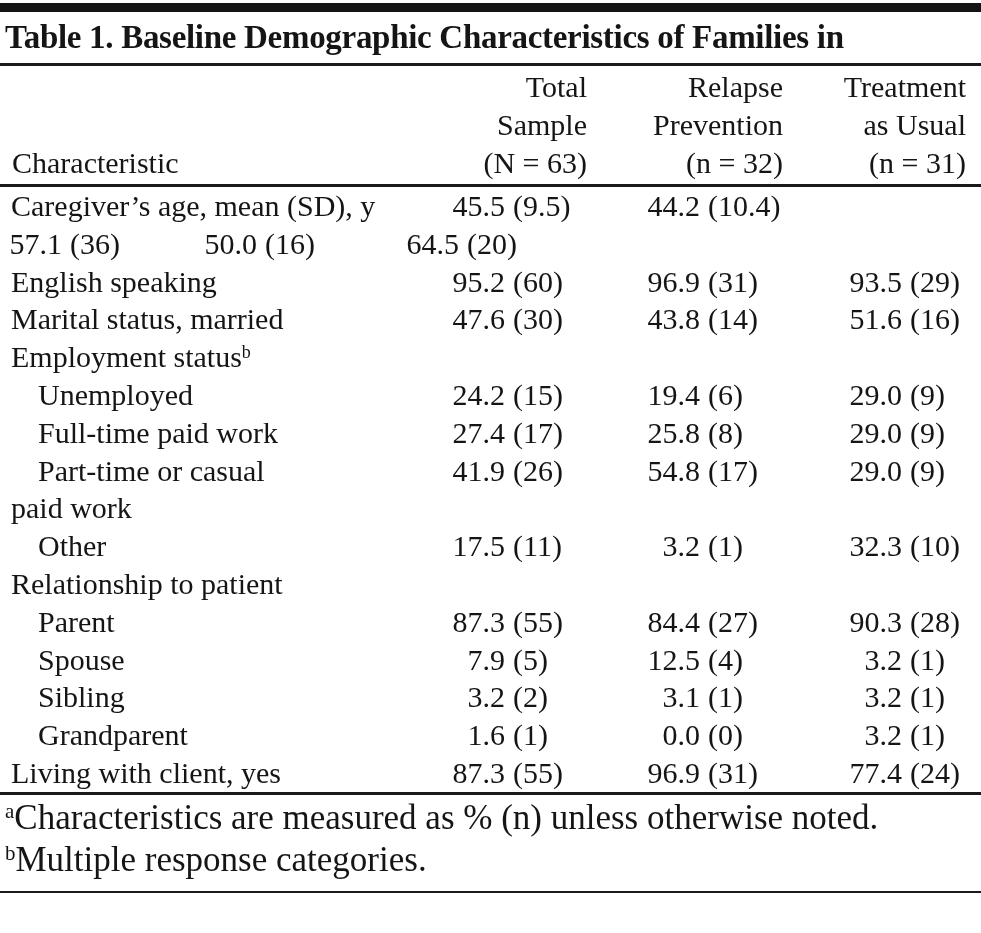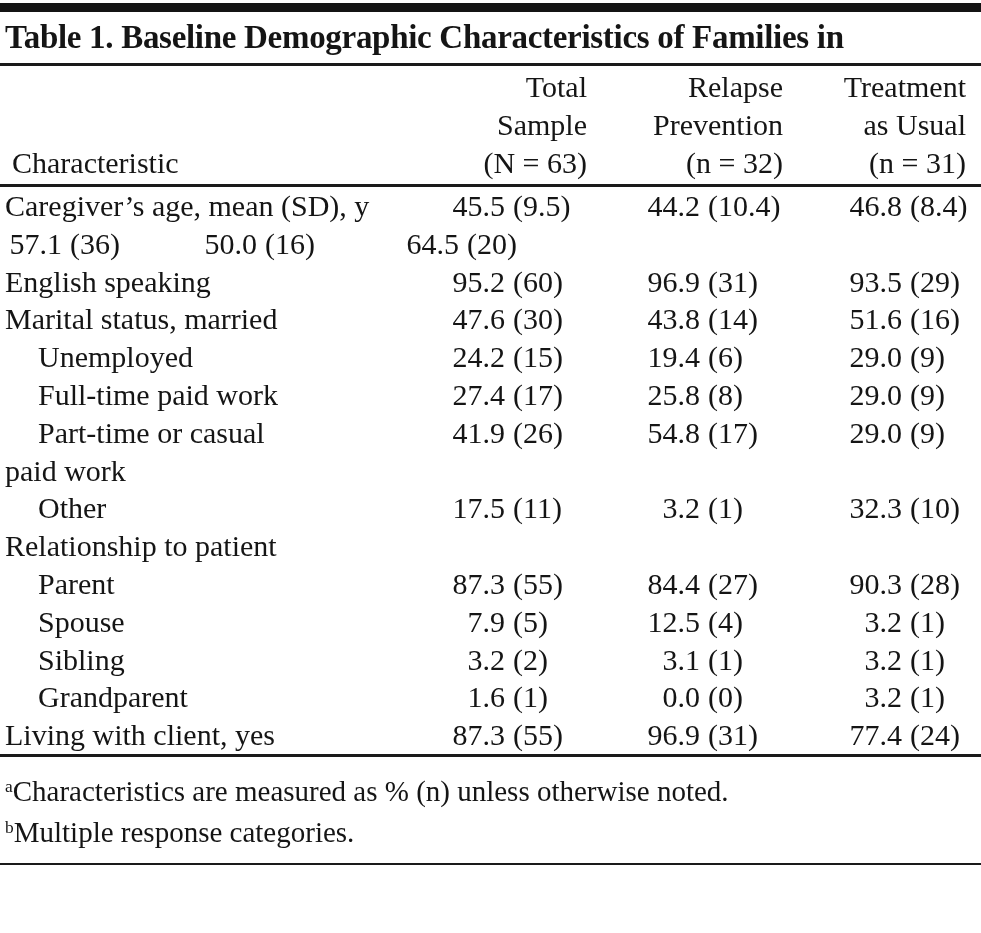--- a/index.html
+++ b/index.html
@@ -52,34 +52,34 @@
   .tbody { font-size: 30px; }
   .row {
     display: flex;
     height: 37.8px;
     line-height: 37.8px;
     white-space: nowrap;
   }
   .row .label {
     width: 443px;
     box-sizing: border-box;
-    padding-left: 5px;
+    padding-left: 11px;
   }
   .row .label.indent-1 { padding-left: 38px; }
   .row .label.indent-2 { }
   .cell { display: flex; box-sizing: border-box; align-items: flex-end; }
   .cell .num { width: 62px; text-align: right; }
   .cell .paren { margin-left: 8px; text-align: left; }
   .cell.c1 { width: 150px; }
   .cell.c2 { width: 155px; margin-left: 45px; }
   .cell.c3 { width: 140px; margin-left: 47px; }
 
   .footnotes {
-    padding: 16px 0 0 5px;
-    font-size: 29px;
+    padding: 4px 0 0 5px;
+    font-size: 35px;
     line-height: 37px;
   }
   .footnotes .fn { white-space: nowrap; }
   .footer-rule { margin-top: 8px; }
 </style>
 </head>
 <body>
 
 <div class="topbar"></div>
 
@@ -114,24 +114,20 @@
     <div class="row">
       <div class="label indent-0">Caregiver’s age, mean (SD), y</div>
       <div class="cell c1">
         <span class="num">45.5</span>
         <span class="paren">(9.5)</span>
       </div>
       <div class="cell c2">
         <span class="num">44.2</span>
         <span class="paren">(10.4)</span>
       </div>
-      <div class="cell c3">
-        <span class="num">46.8</span>
-        <span class="paren">(8.4)</span>
-      </div>
     </div>
     <div class="row">
       <div class="cell c1">
         <span class="num">57.1</span>
         <span class="paren">(36)</span>
       </div>
       <div class="cell c2">
         <span class="num">50.0</span>
         <span class="paren">(16)</span>
       </div>
@@ -162,20 +158,23 @@
         <span class="paren">(30)</span>
       </div>
       <div class="cell c2">
         <span class="num">43.8</span>
         <span class="paren">(14)</span>
       </div>
       <div class="cell c3">
         <span class="num">51.6</span>
         <span class="paren">(16)</span>
       </div>
+    </div>
+    <div class="row">
+      <div class="label indent-0">Employment status<sup>b</sup></div>
     </div>
     <div class="row">
       <div class="label indent-1">Unemployed</div>
       <div class="cell c1">
         <span class="num">24.2</span>
         <span class="paren">(15)</span>
       </div>
       <div class="cell c2">
         <span class="num">19.4</span>
         <span class="paren">(6)</span>

